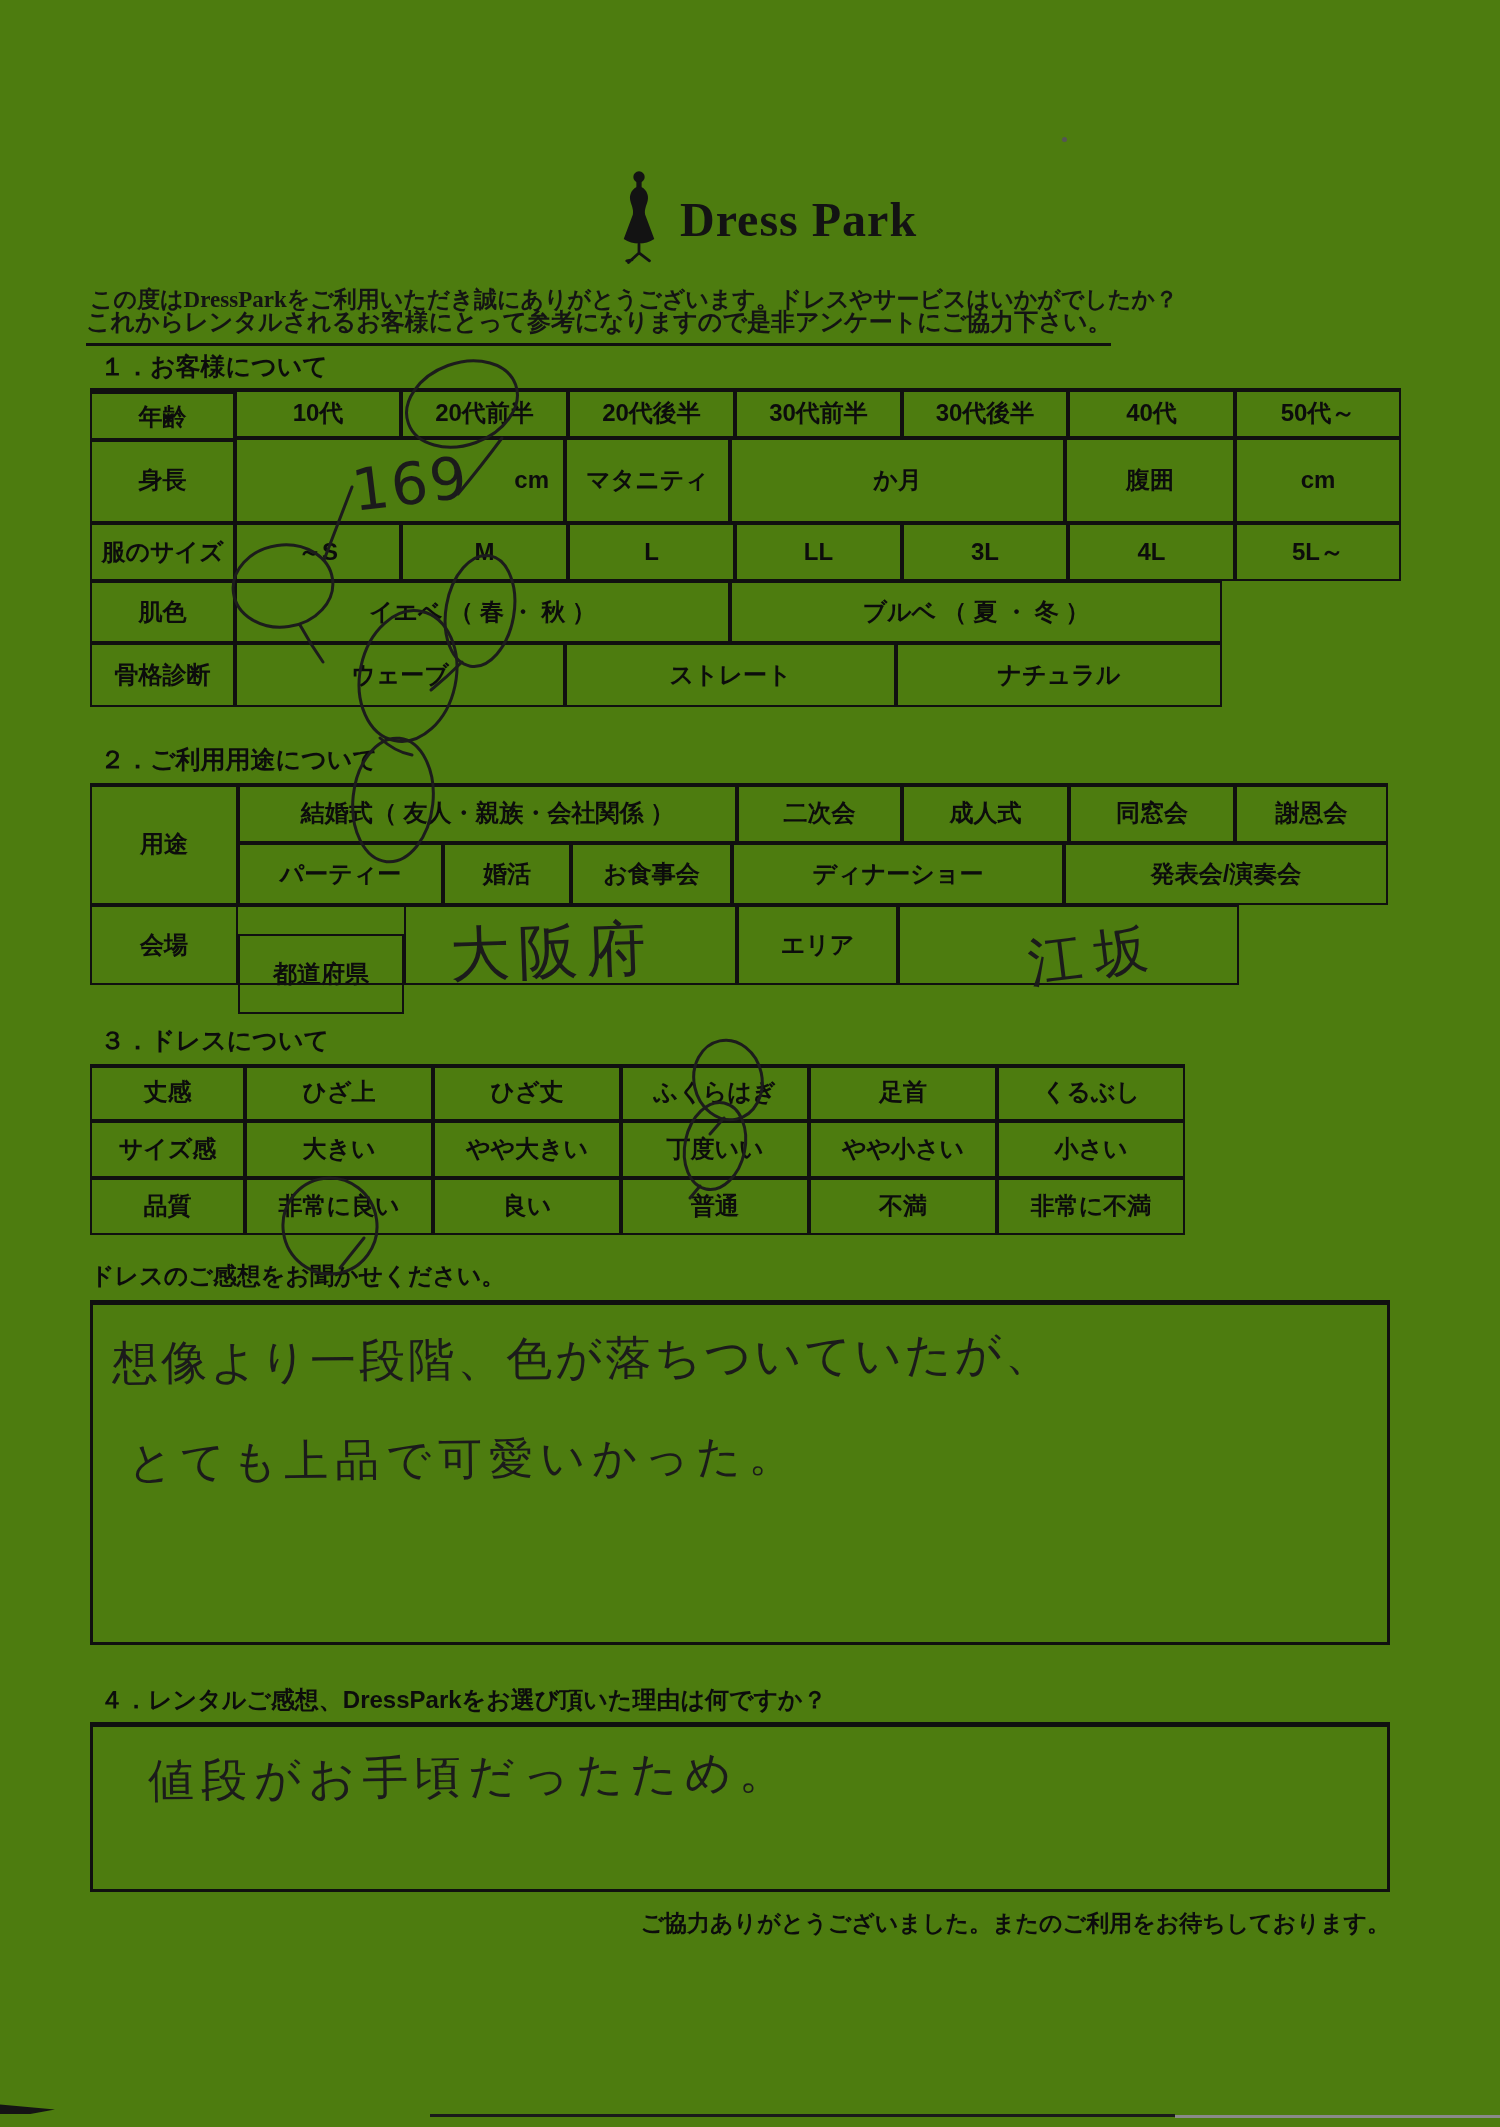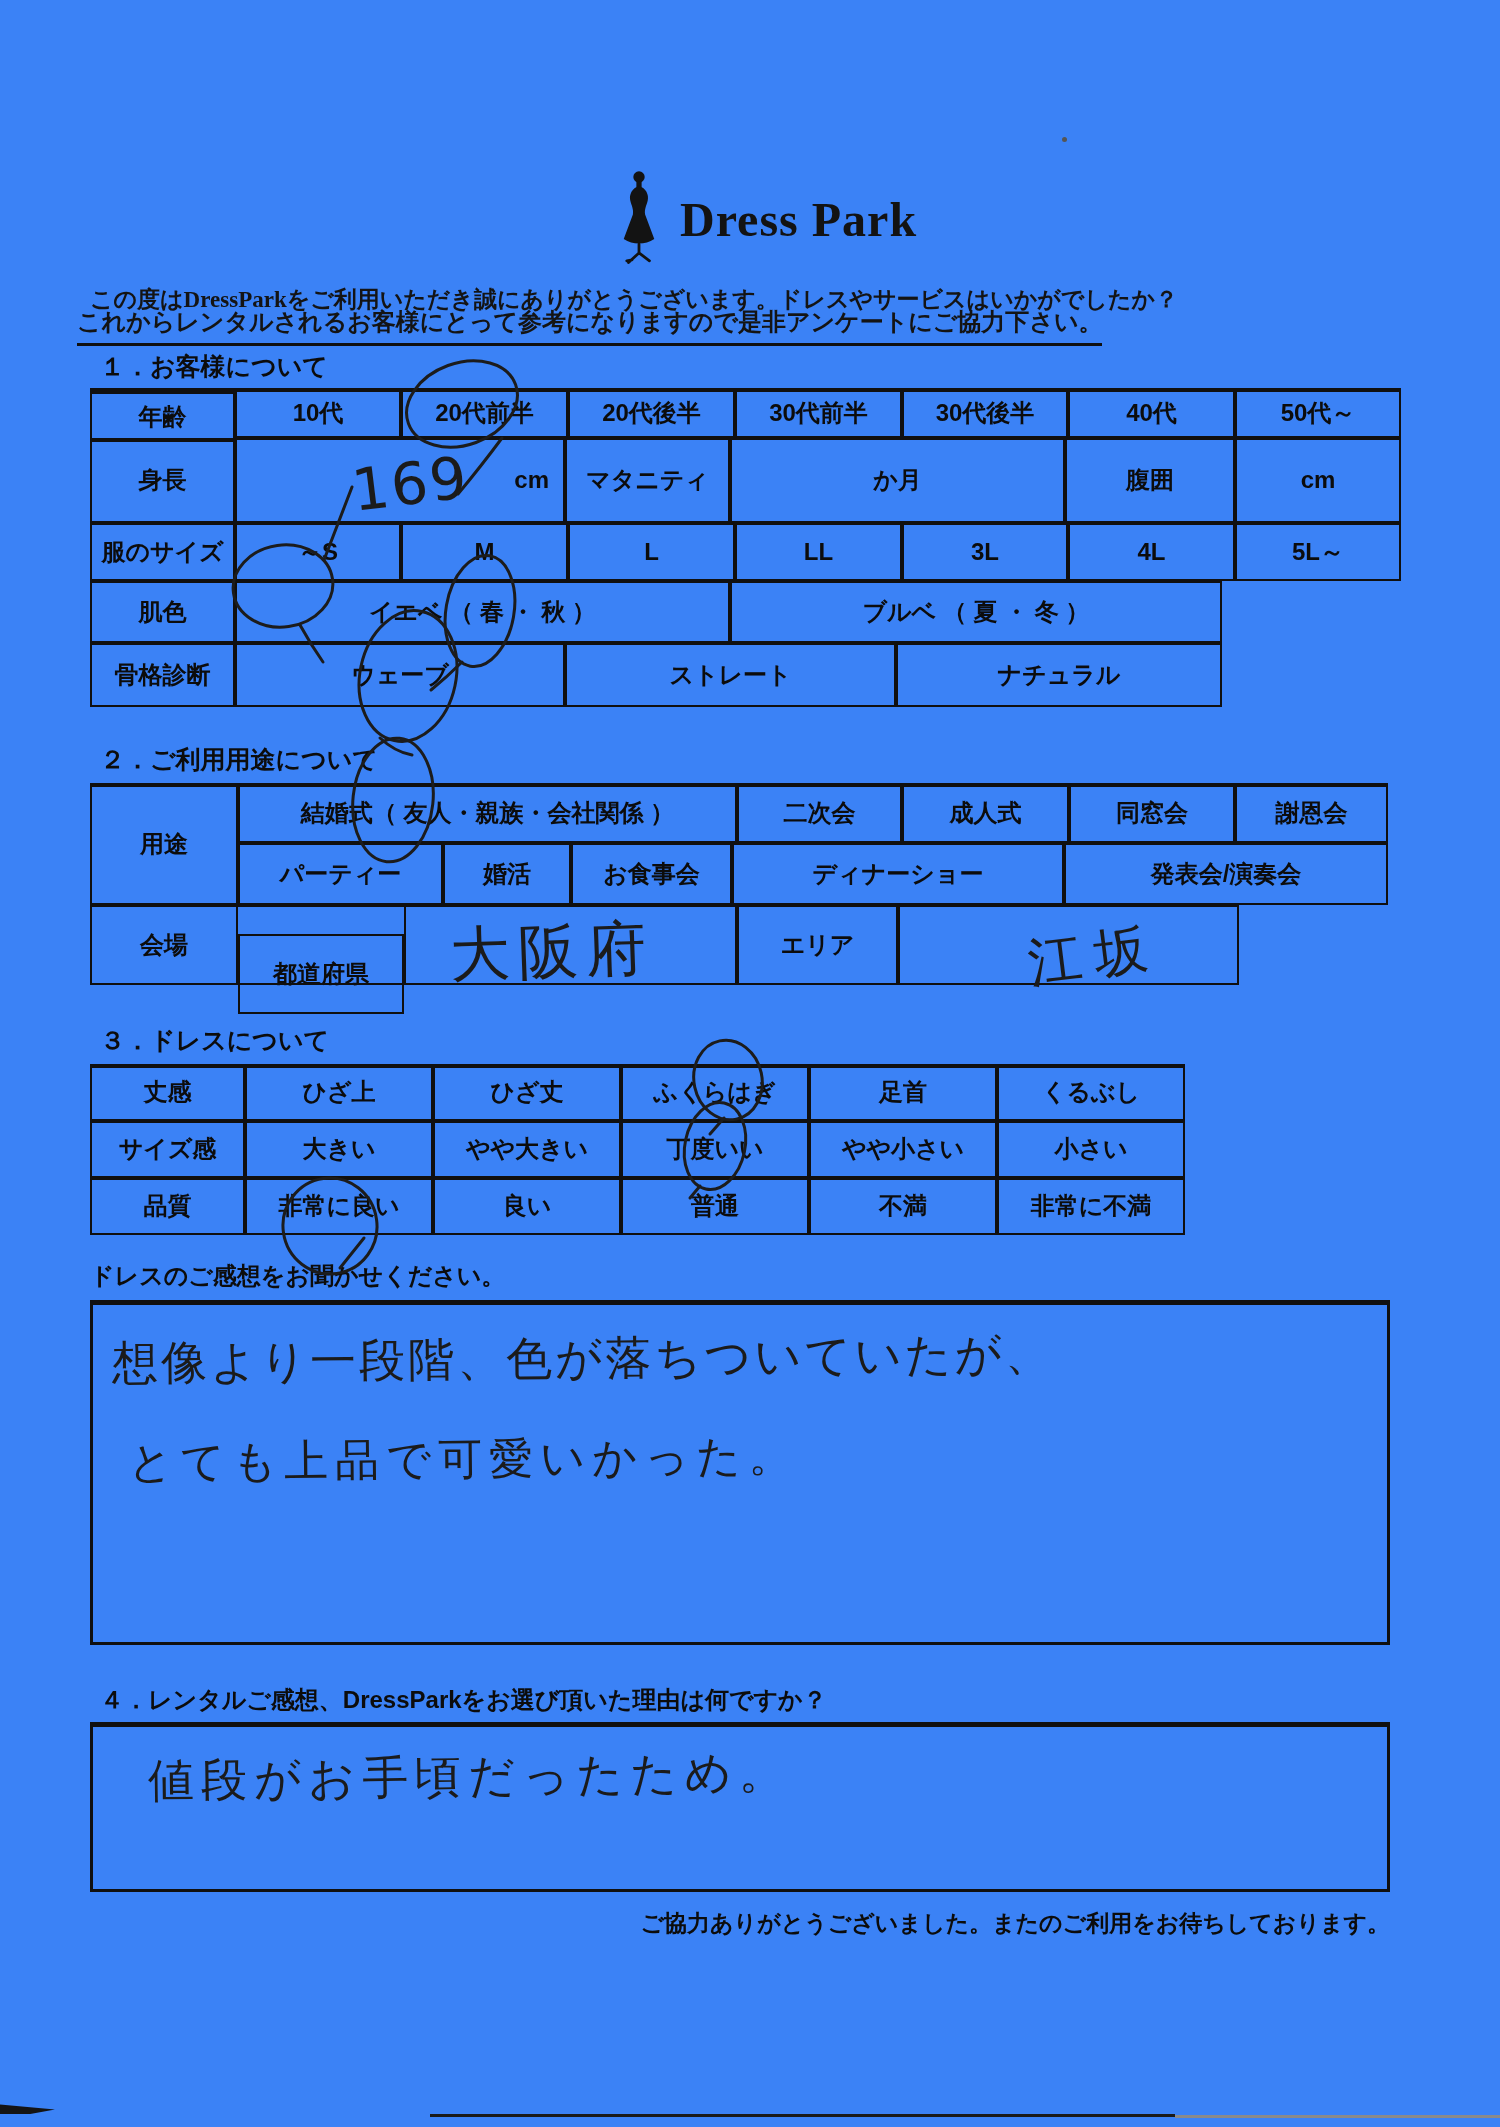--- a/index.html
+++ b/index.html
@@ -1,18 +1,18 @@
 <!DOCTYPE html>
 <html><head>
 <meta charset="utf-8">
 <style>
   html,body{margin:0;padding:0;background:#e8e8e8;}
   .page{
     position:relative;width:1500px;height:2127px;margin:0 auto;
-    background:#3b82f6;overflow:hidden;
+    background:#4d7c0f;overflow:hidden;
     font-family:"Liberation Sans",sans-serif;color:#0d0d0d;
   }
   .abs{position:absolute;box-sizing:border-box;}
   .cell{
     position:absolute;box-sizing:border-box;border:2px solid #101010;
     display:flex;align-items:center;justify-content:center;
     font-weight:bold;font-size:24px;color:#0c0c0c;line-height:1.1;text-align:center;
   }
   .frame{position:absolute;box-sizing:border-box;border:2px solid #101010;border-top-width:4px;pointer-events:none;}
   .heading{position:absolute;font-weight:bold;font-size:25px;color:#0c0c0c;white-space:nowrap;}
@@ -37,21 +37,21 @@
     <svg viewBox="0 0 60 110" width="54" height="96">
       <circle cx="30" cy="8" r="6.5" fill="#131313"></circle>
       <rect x="27" y="13" width="6" height="7" fill="#131313"></rect>
       <path d="M30 18 C22 21 18.5 28 20 35 C21.5 41 24 45 23 51 L12.5 79 C23 86 37 86 47.5 79 L37 51 C36 45 38.5 41 40 35 C41.5 28 38 21 30 18 Z" fill="#131313"></path>
       <path d="M30 85 L30 95 M30 95 L18 106 M30 95 L42 104 M22 103 L16 104" stroke="#131313" stroke-width="3.2" fill="none" stroke-linecap="round"></path>
     </svg>
   </div>
   <div class="logo-text" style="left:680px;top:192px;">Dress Park</div>
 
   <div class="intro" style="left:90px;top:284px;font-family:Liberation Serif, serif;">この度はDressParkをご利用いただき誠にありがとうございます。ドレスやサービスはいかがでしたか？</div>
-  <div class="intro" style="left:77px;top:306px;font-size:24px;border-bottom:3px solid #101010;padding-bottom:5px;text-align:right;">これからレンタルされるお客様にとって参考になりますので是非アンケートにご協力下さい。</div>
+  <div class="intro" style="left:86px;top:306px;font-size:24px;border-bottom:3px solid #101010;padding-bottom:5px;text-align:right;">これからレンタルされるお客様にとって参考になりますので是非アンケートにご協力下さい。</div>
 
   <div class="heading" style="left:100px;top:350px;text-align:right;">１．お客様について</div>
 
   <div class="cell" style="left:90px;top:392px;width:145px;height:50px;">年齢</div>
   <div class="cell" style="left:235px;top:388px;width:166px;height:50px;">10代</div>
   <div class="cell" style="left:401px;top:388px;width:167px;height:50px;">20代前半</div>
   <div class="cell" style="left:568px;top:388px;width:167px;height:50px;">20代後半</div>
   <div class="cell" style="left:735px;top:388px;width:167px;height:50px;">30代前半</div>
   <div class="cell" style="left:902px;top:388px;width:166px;height:50px;">30代後半</div>
   <div class="cell" style="left:1068px;top:388px;width:167px;height:50px;">40代</div>

